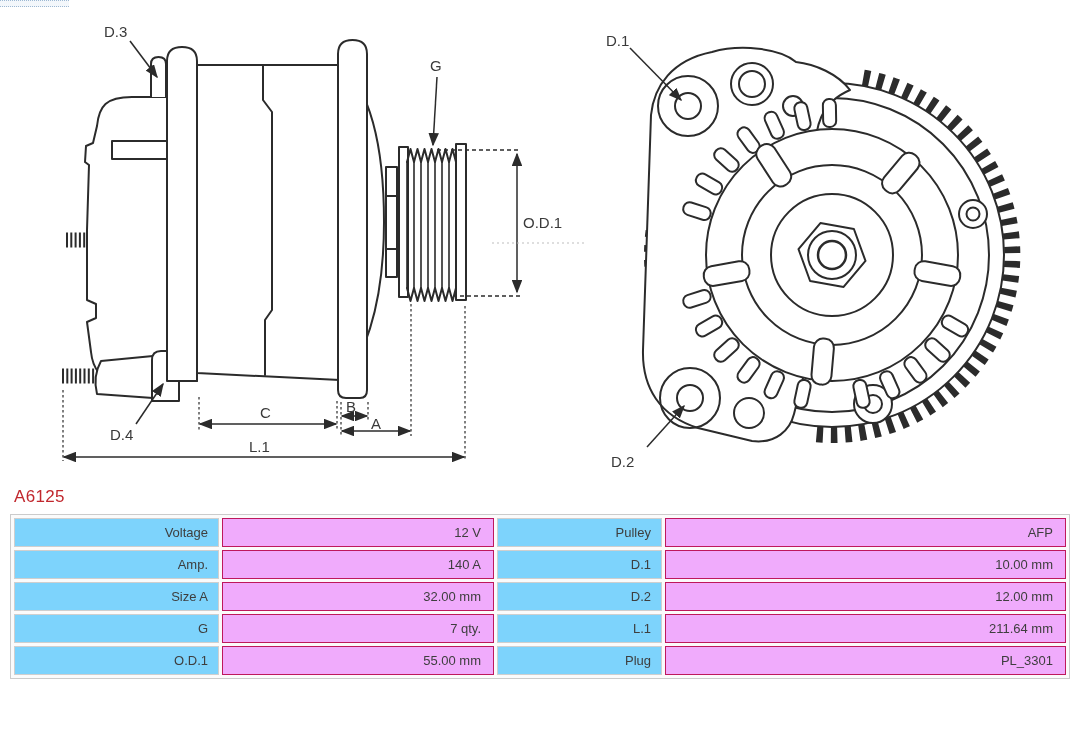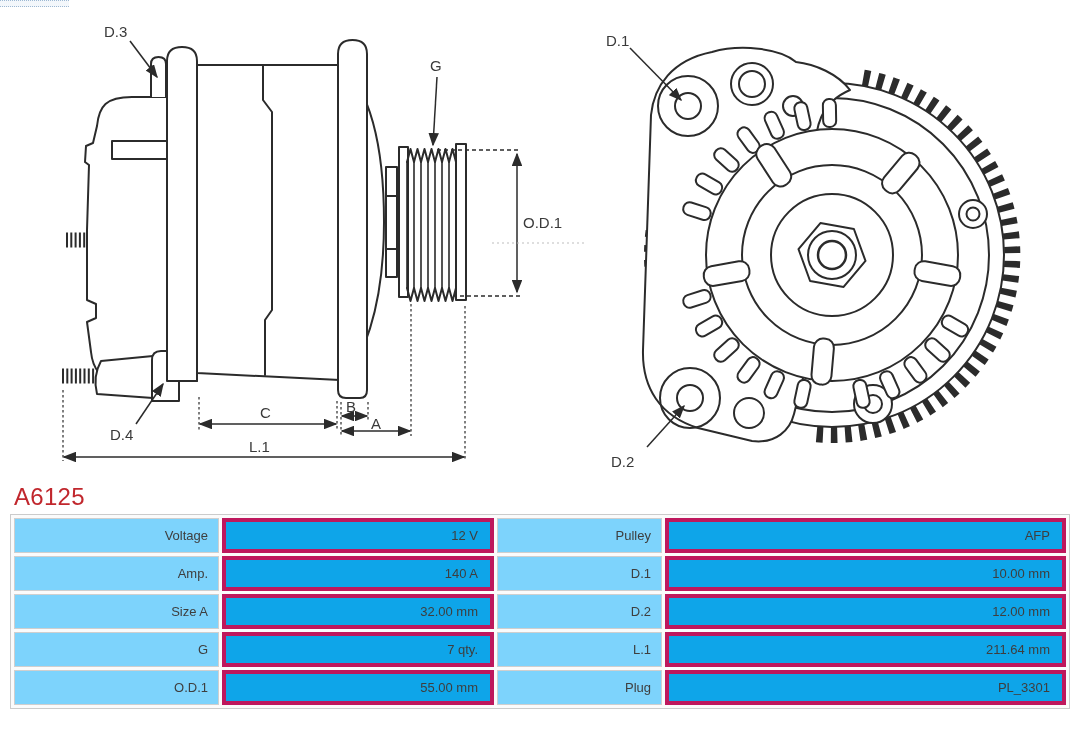--- a/index.html
+++ b/index.html
@@ -1,29 +1,29 @@
 <!DOCTYPE html>
 <html><head>
 <meta charset="utf-8">
 <style>
   html,body{margin:0;padding:0;background:#fff;}
   #page{position:relative;width:1080px;height:753px;background:#fff;overflow:hidden;
         font-family:"Liberation Sans","DejaVu Sans",sans-serif;text-decoration:underline;}
   #corner-artifact{position:absolute;left:0;top:0;width:69px;height:5px;
         border-top:1px dotted #9db8d2;border-bottom:1px dotted #9db8d2;background:#f3f7fb;}
   #diagram-svg{position:absolute;left:0;top:0;}
-  #part-number{position:absolute;left:14px;top:486px;font-size:24px;line-height:22px;
+  #part-number{position:absolute;left:14px;top:486px;font-size:17px;line-height:22px;
         color:#c1272d;letter-spacing:.3px;}
   #spec-table{position:absolute;left:10px;top:514px;width:1060px;
         border-collapse:separate;border-spacing:3px;background:#fbfbfb;
         border:1px solid #cbcbcb;table-layout:fixed;}
   #spec-table td{height:27px;font-size:13px;color:#3e3e3e;text-align:right;
         padding:0 10px 0 4px;vertical-align:middle;overflow:hidden;white-space:nowrap;}
   #spec-table td.lbl{background:#7dd3fc;border:1px solid #cfcfcf;}
-  #spec-table td.val{background:#0ea5e9;border:4px solid #be185d;padding-right:12px;}
+  #spec-table td.val{background:#f0abfc;border:1px solid #be185d;padding-right:12px;}
   .c1{width:205px;} .c2{width:272px;} .c3{width:165px;} .c4{width:auto;}
   text{font-family:"Liberation Sans","DejaVu Sans",sans-serif;font-size:15px;fill:#3a3a3a;}
 </style>
 </head>
 <body>
 
 <div id="page">
 
   <div id="corner-artifact"></div>
 

